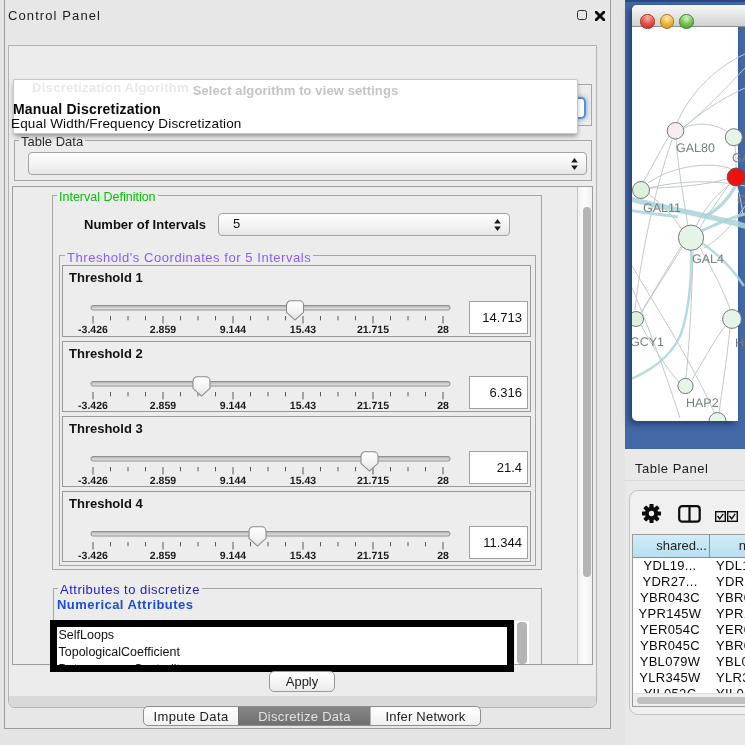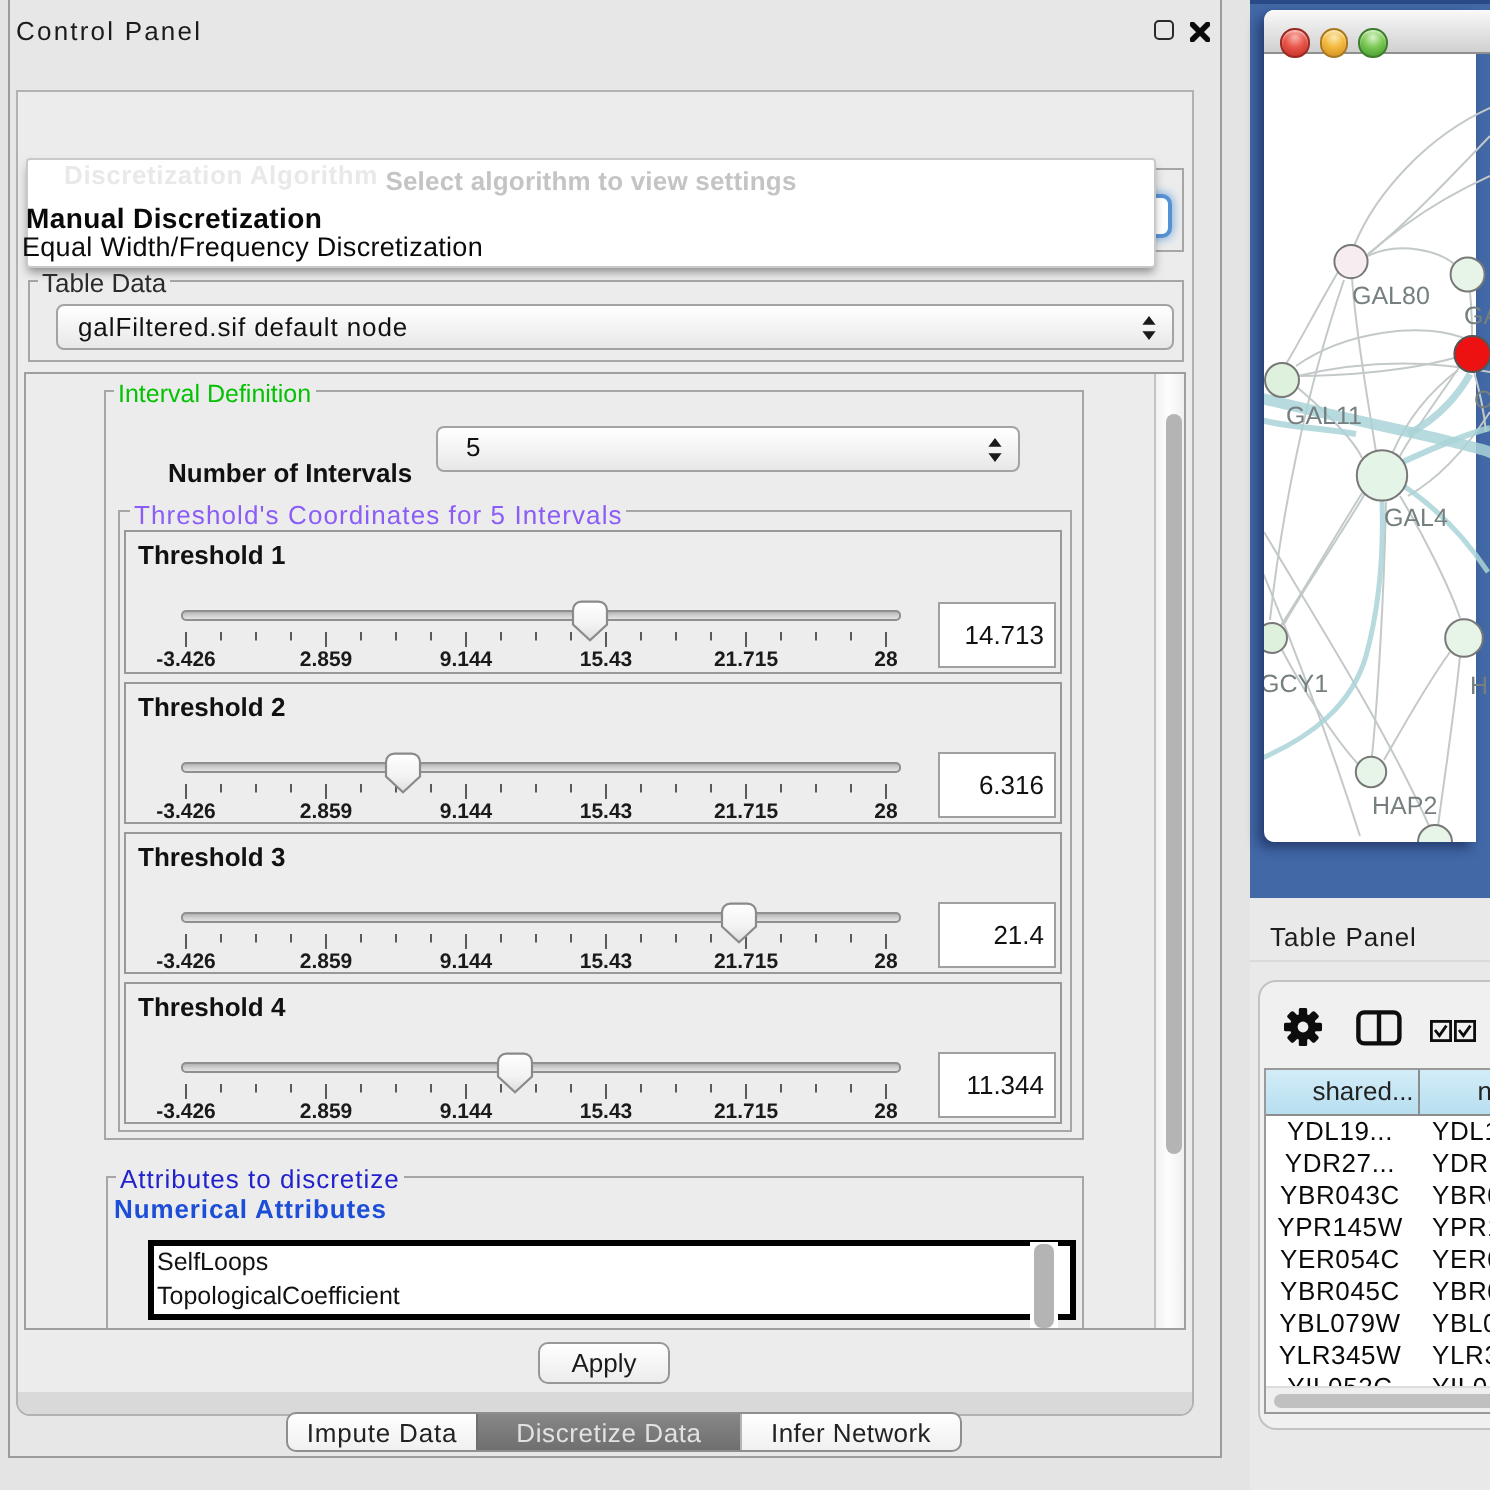--- a/index.html
+++ b/index.html
@@ -30,22 +30,22 @@
   background:linear-gradient(#ffffff,#efefef 70%,#e7e7e7); font-size:13px; color:#111; }
 .combo .ct { position:absolute; left:10px; top:2.5px; letter-spacing:0.45px; }
 .arr { position:absolute; right:8px; top:5px; width:7px; }
 .arr svg { display:block; }
 
 .trow { position:absolute; left:62px; width:469px; height:71.5px; border:1px solid #999; background:#ededed; }
 .tlab { position:absolute; left:6px; top:4px; font-size:13px; font-weight:bold; color:#111; }
 .vbox { position:absolute; left:406px; top:34.5px; width:59px; height:33px; background:#fff;
   border:1px solid #a0a0a0; font-size:13px; color:#111; text-align:right; line-height:31px; padding-right:5px; }
 
-#numlist { position:absolute; left:74px; top:620px; width:464px; height:40px; background:#fff;
-  border:3px solid #000000; font-size:12.5px; color:#111; overflow:hidden; }
+#numlist { position:absolute; left:50px; top:620px; width:464px; height:52px; background:#fff;
+  border:7px solid #000000; font-size:12.5px; color:#111; overflow:hidden; }
 #numlist div { padding-left:1.5px; height:16.8px; line-height:16.8px; }
 
 .vsbthumb { position:absolute; background:#b4b4b4; border-radius:4px; }
 
 #popup { position:absolute; left:13px; top:79px; width:565px; height:55px; background:#fff;
   border:1px solid #c9c9c9; border-radius:2px; box-shadow:0 3px 5px -1px rgba(60,60,60,0.55); z-index:20; }
 
 
 #bluewrap { position:absolute; left:625px; top:0; width:120px; height:449px; background:#4268a6; }
 #bluewrap::before { content:""; position:absolute; left:0; top:0; right:0; height:2px; background:#2a4a87; }
@@ -97,34 +97,33 @@
 
 
   <div class="group" style="left:14px; top:84px; width:578px; height:42px;"></div>
   <div class="abs" style="left:548px; top:96.5px; width:38px; height:22px; background:#fff;
        border:2px solid #5592d2; border-radius:5px; box-shadow:0 0 4px 1px #8cb6e2;"></div>
 
   <div class="group" style="left:14px; top:140px; width:578px; height:41px;">
     <div class="gtitle" style="left:4px; top:-6px; color:#2a2a2a;">Table Data</div>
   </div>
   <div class="combo" style="left:28px; top:152px; width:559px;">
-    <div class="ct">galFiltered.sif default node</div>
     <div class="arr">
         <svg width="7" height="12">
           <path d="M3.5,0 L6.8,4.4 H0.2 z" fill="#1a1a1a"></path>
           <path d="M3.5,12 L0.2,7.6 H6.8 z" fill="#1a1a1a"></path>
         </svg>
       </div>
   </div>
 
   <div class="abs" style="left:12px; top:186px; width:581px; height:479px; border:1px solid #9e9e9e; background:#ececec;"></div>
   <div class="group" style="left:52px; top:195px; width:490px; height:375px;">
     <div class="gtitle" style="left:4px; top:-6px; color:#04c104; font-size:12.5px;">Interval Definition</div>
   </div>
-  <div class="abs b" style="left:84px; top:217px; font-size:13px; color:#111;margin-top:12px;">Number of Intervals</div>
+  <div class="abs b" style="left:84px; top:217px; font-size:13px; color:#111;">Number of Intervals</div>
   <div class="combo" style="left:218px; top:212.5px; width:292px;">
     <div class="ct" style="left:14px;">5</div>
     <div class="arr">
         <svg width="7" height="12">
           <path d="M3.5,0 L6.8,4.4 H0.2 z" fill="#1a1a1a"></path>
           <path d="M3.5,12 L0.2,7.6 H6.8 z" fill="#1a1a1a"></path>
         </svg>
       </div>
   </div>
   <div class="group" style="left:59px; top:255px; width:477px; height:311px;">

